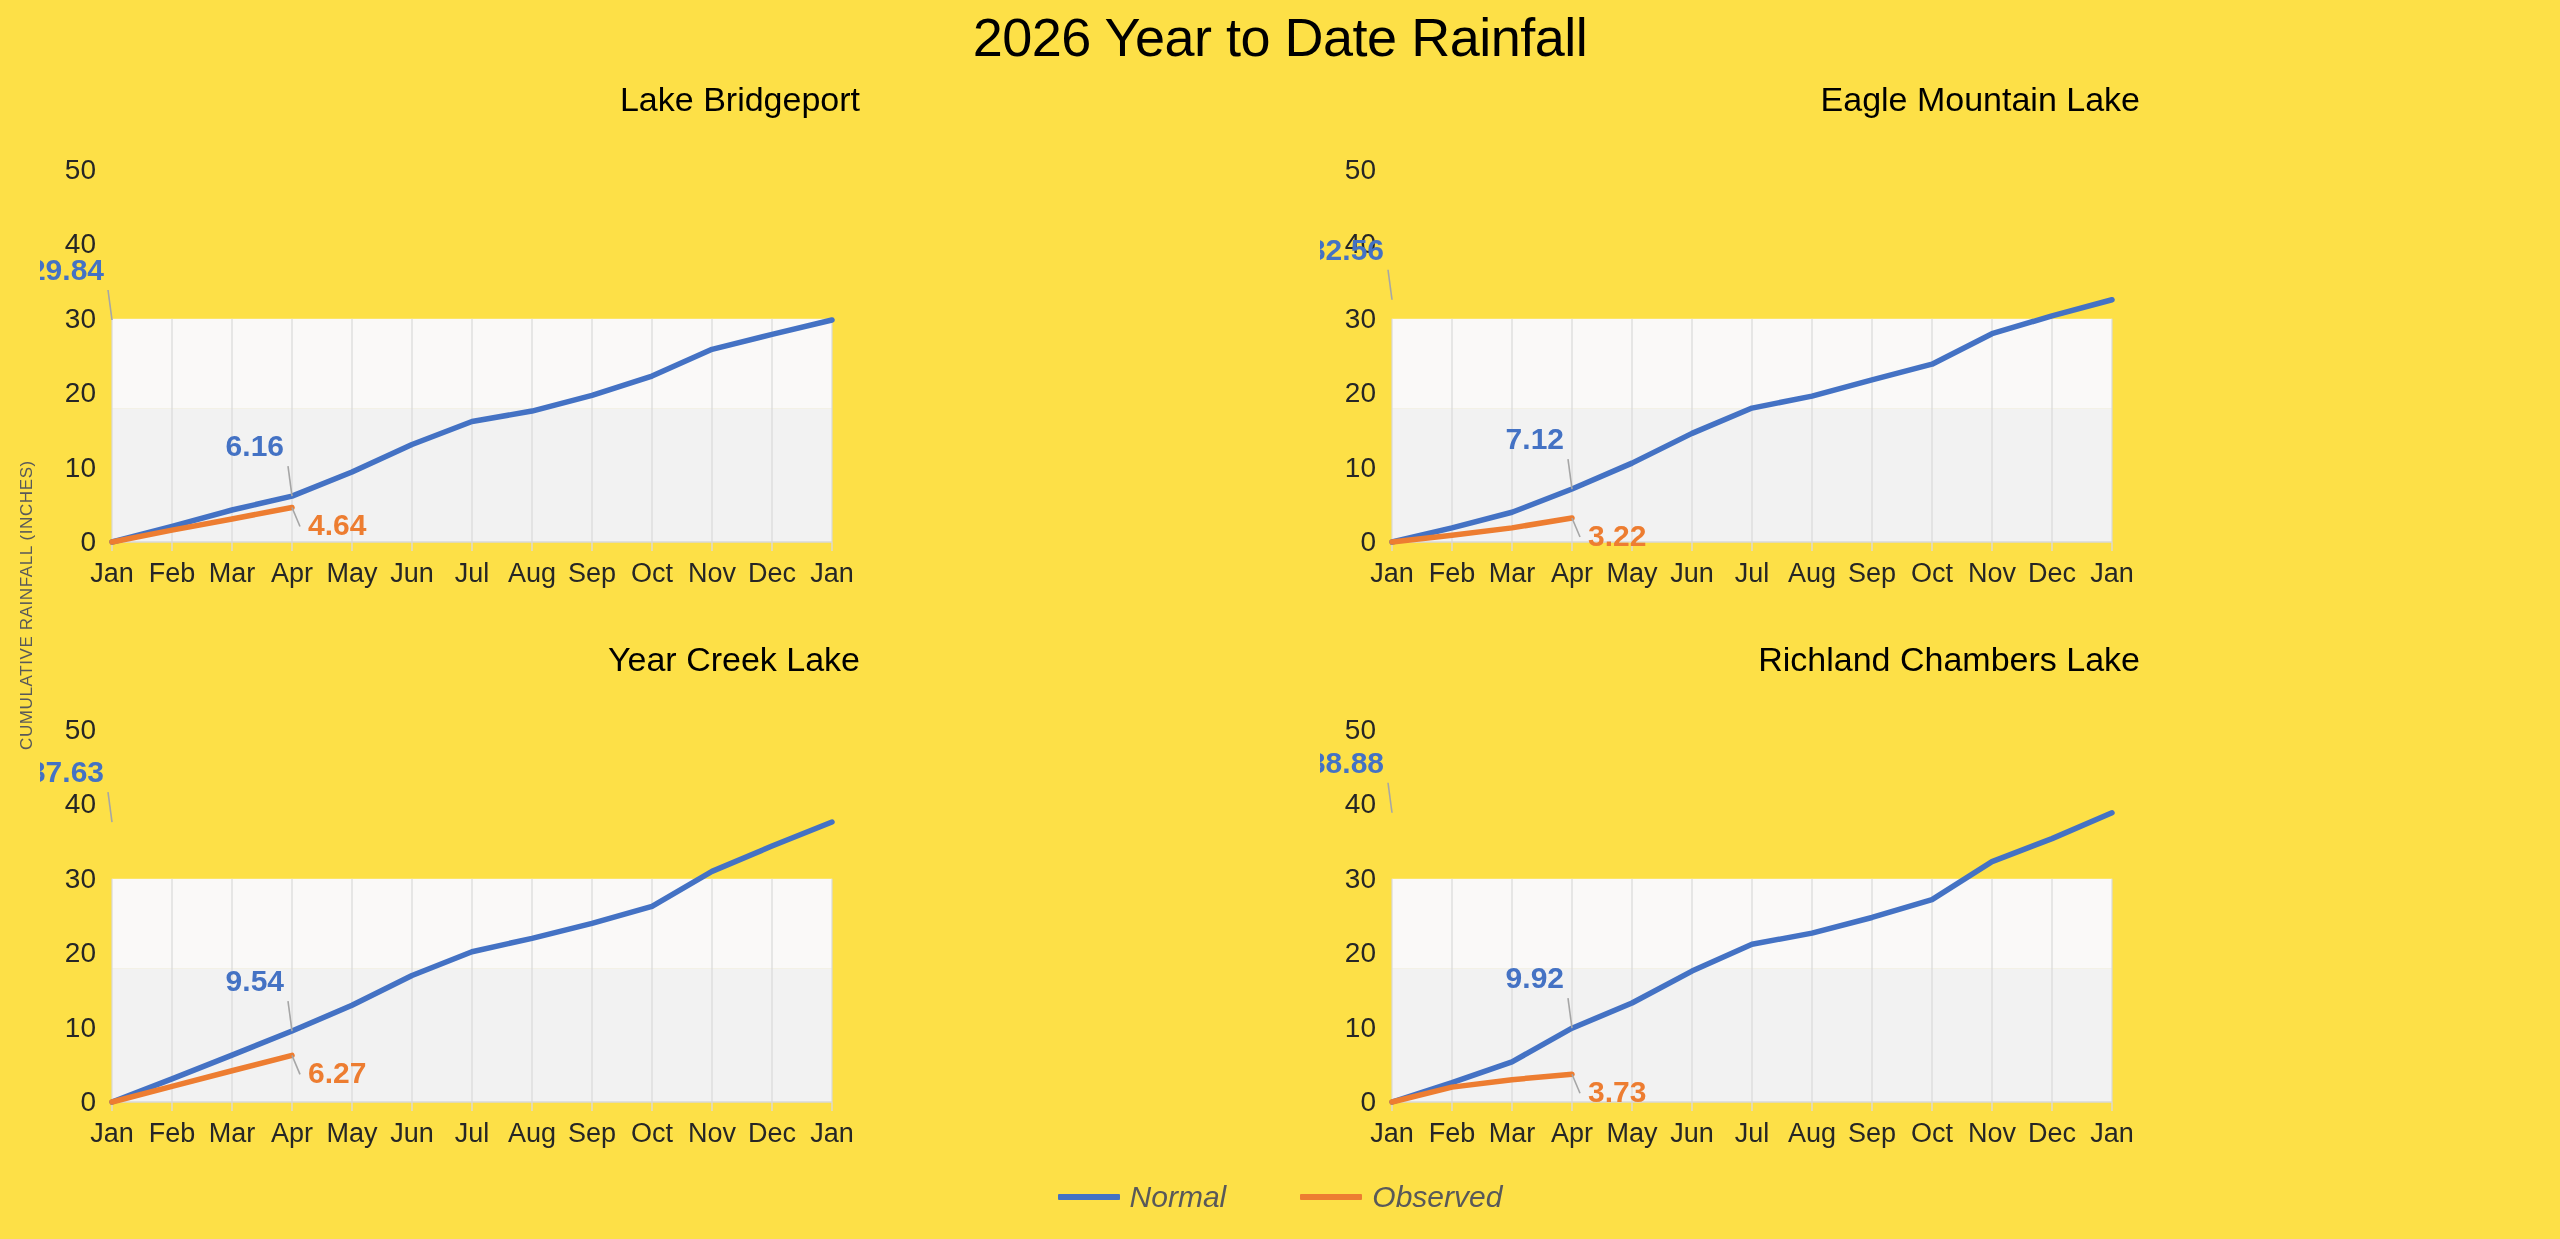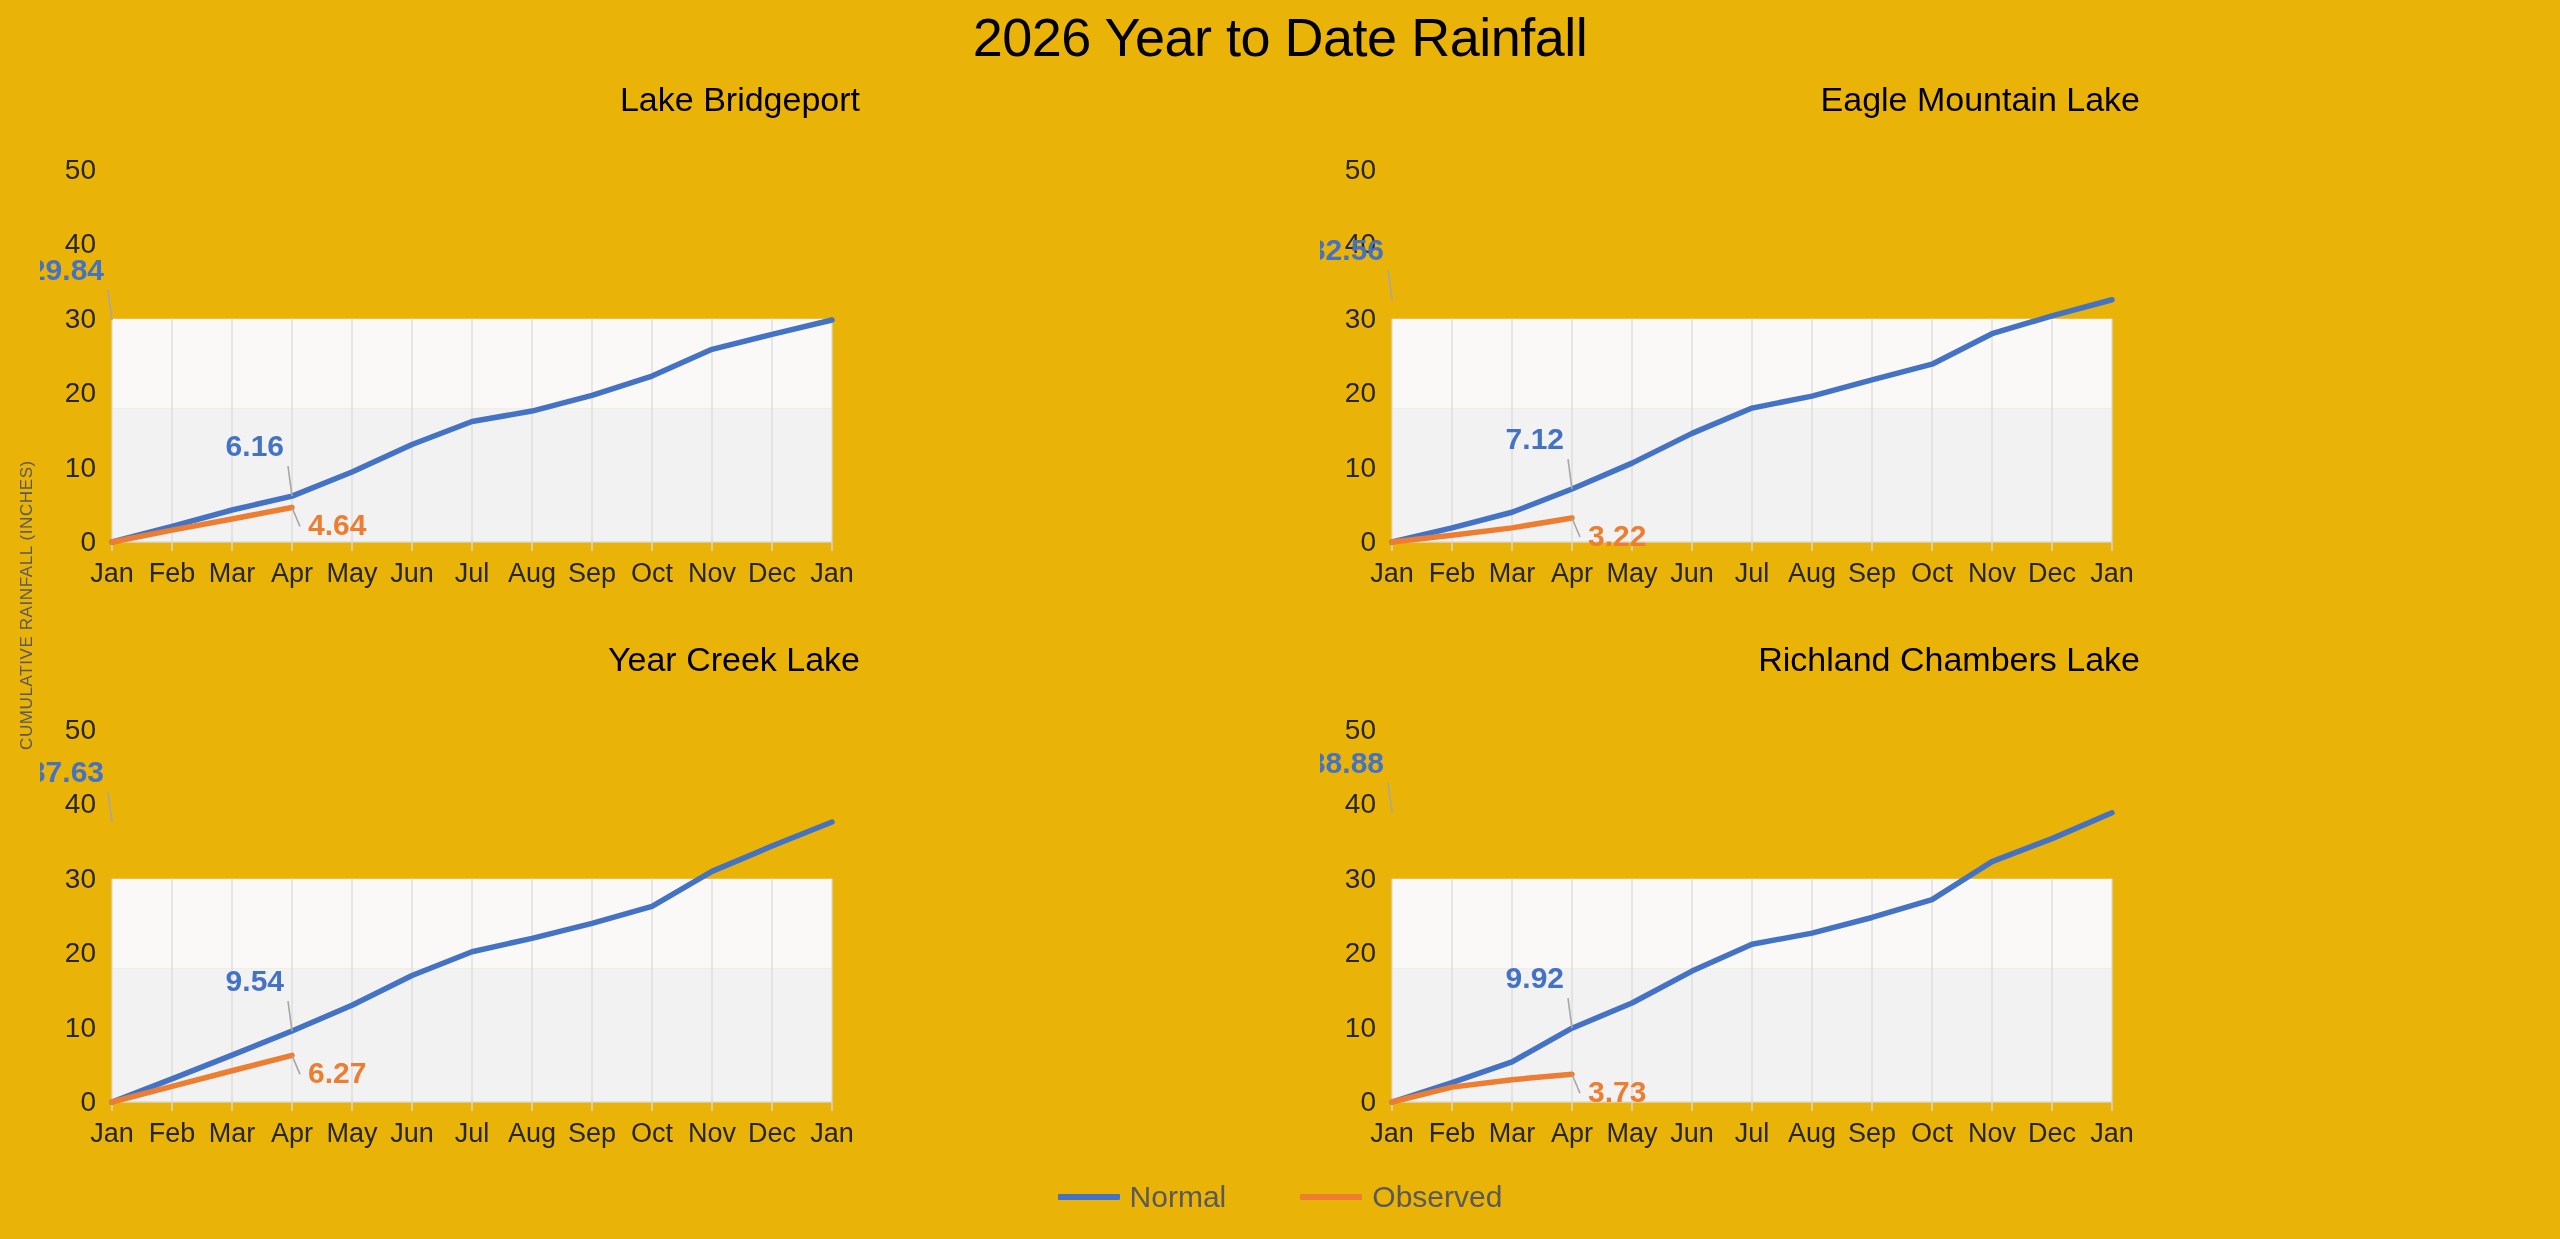--- a/index.html
+++ b/index.html
@@ -5,21 +5,21 @@
   * { box-sizing: border-box; }
   html, body {
     margin: 0; padding: 0;
     background: #ffffff;
     font-family: "Liberation Sans", sans-serif;
   }
   #page {
     position: relative;
     width: 2560px;
     height: 1239px;
-    background: #eab308;
+    background: #fde047;
     overflow: hidden;
   }
 
   
   #main-title {
     position: absolute;
     top: 6px; left: 0; width: 2560px;
     text-align: center;
     font-size: 54px;
     font-weight: 400;
@@ -71,20 +71,21 @@
 
   
   #legend {
     position: absolute;
     left: 0; top: 1180px;
     width: 2560px;
     display: flex;
     justify-content: center;
     align-items: flex-end;
     gap: 74px;
+    font-style: italic;
   }
   .legend-item { display: flex; align-items: center; gap: 10px; }
   .legend-swatch { width: 62px; height: 6px; border-radius: 1px; display: block; }
   .legend-label {
     font-size: 30px;
     color: #595959;
     font-weight: 400;
     white-space: nowrap;
   }
 </style>

